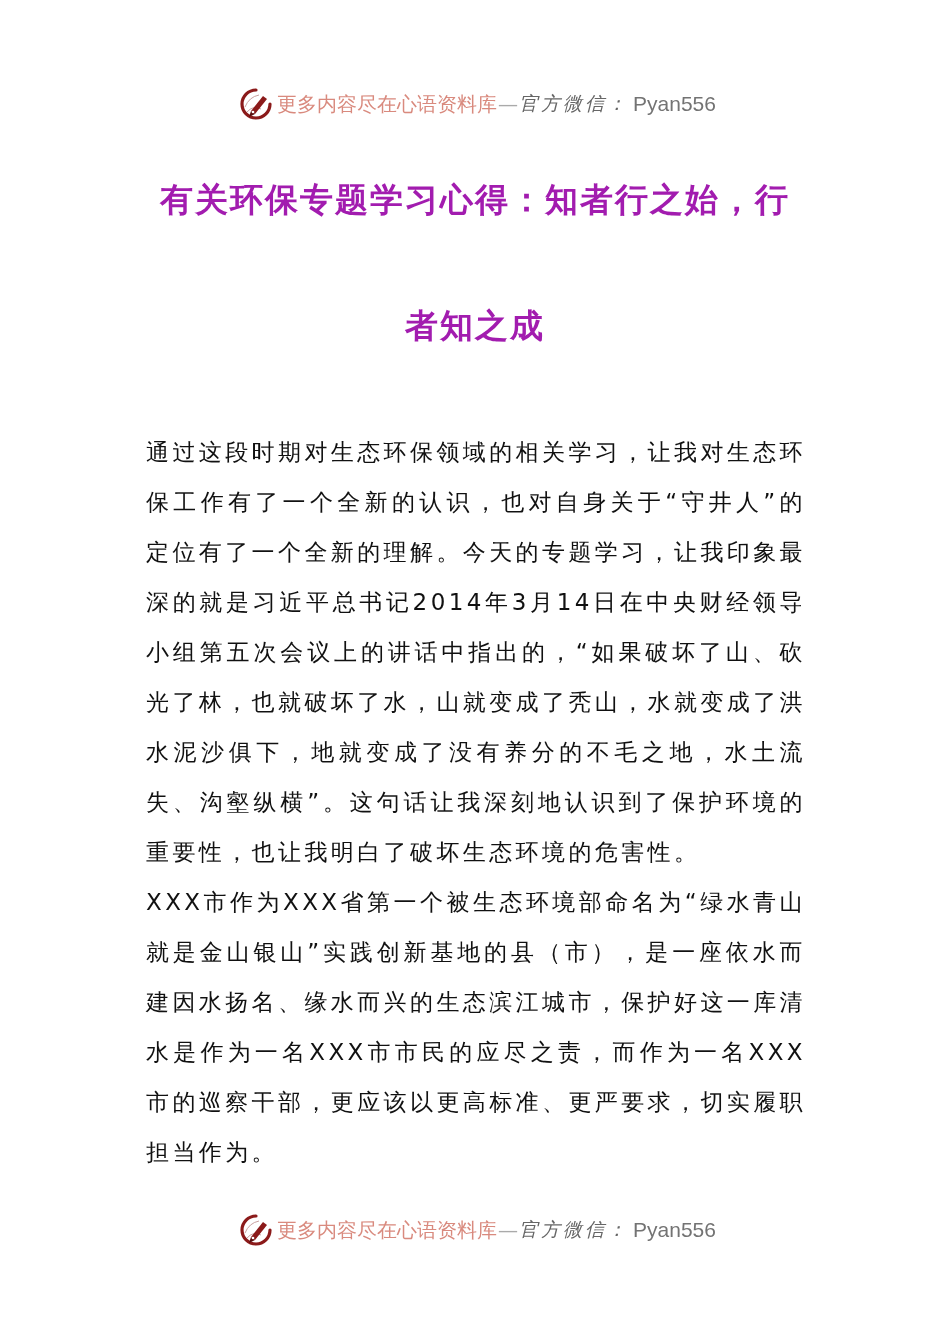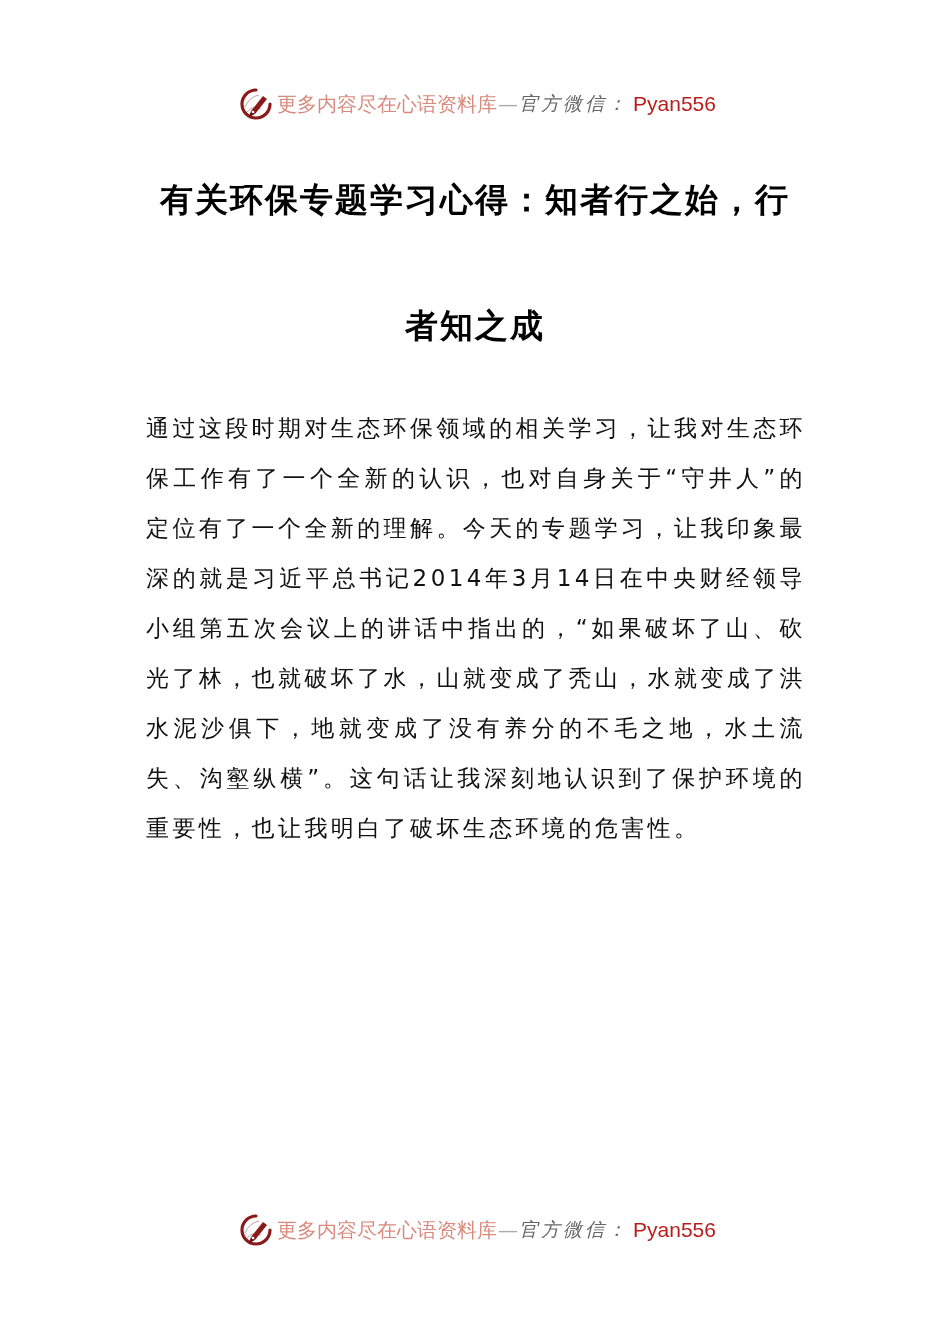--- a/index.html
+++ b/index.html
@@ -52,40 +52,40 @@
       font-family: "DejaVu Serif", "Liberation Serif", serif;
       font-size: 19px;
       color: #666666;
       font-style: italic;
       letter-spacing: 3px;
       text-align: right;
     }
     .banner-id {
       font-family: "Liberation Sans", "DejaVu Sans", sans-serif;
       font-size: 21px;
-      color: #b91c1c;
+      color: #737373;
       margin-left: 4px;
     }
     .title {
       position: absolute;
       left: 0;
       width: 950px;
       text-align: center;
       font-family: "DejaVu Serif", "Liberation Serif", serif;
       font-weight: bold;
       font-size: 33px;
-      color: #000000;
+      color: #a21caf;
       letter-spacing: 2px;
     }
     .title.line1 { top: 178px; }
     .title.line2 { top: 304px; }
     .body-text {
       position: absolute;
       left: 146px;
-      top: 403px;
+      top: 427px;
       width: 660px;
       font-family: "DejaVu Sans", "Liberation Sans", sans-serif;
       font-size: 23px;
       line-height: 50px;
       color: #111111;
       letter-spacing: 3.4px;
     }
     .body-text p {
       margin: 0;
       text-align: justify;
@@ -112,20 +112,21 @@
     <span class="banner-wechat">官方微信：</span>
     <span class="banner-id">Pyan556</span>
   </div>
 </div>
 
 <div class="title line1">有关环保专题学习心得：知者行之始，行</div>
 <div class="title line2">者知之成</div>
 
 <div class="body-text">
   <p>通过这段时期对生态环保领域的相关学习，让我对生态环保工作有了一个全新的认识，也对自身关于“守井人”的定位有了一个全新的理解。今天的专题学习，让我印象最深的就是习近平总书记2014年3月14日在中央财经领导小组第五次会议上的讲话中指出的，“如果破坏了山、砍光了林，也就破坏了水，山就变成了秃山，水就变成了洪水泥沙俱下，地就变成了没有养分的不毛之地，水土流失、沟壑纵横”。这句话让我深刻地认识到了保护环境的重要性，也让我明白了破坏生态环境的危害性。</p>
+  <p>XXX市作为XXX省第一个被生态环境部命名为“绿水青山就是金山银山”实践创新基地的县（市），是一座依水而建因水扬名、缘水而兴的生态滨江城市，保护好这一库清水是作为一名XXX市市民的应尽之责，而作为一名XXX市的巡察干部，更应该以更高标准、更严要求，切实履职担当作为。</p>
 </div>
 
 <div class="banner bottom">
   <div class="banner-inner">
     <span class="logo">
       <svg width="34" height="34" viewBox="0 0 34 34">
         <path d="M17 3 A14 14 0 1 0 31 17" fill="none" stroke="#8b1a1a" stroke-width="3.2" stroke-linecap="round"></path>
         <path d="M6 20 Q10 10 20 8" fill="none" stroke="#c9a0a0" stroke-width="1"></path>
         <path d="M8 25 Q14 18 22 22" fill="none" stroke="#c9a0a0" stroke-width="1"></path>
         <path d="M12 24 L24 9 L28 12 L16 27 Z" fill="#8b1a1a"></path>

